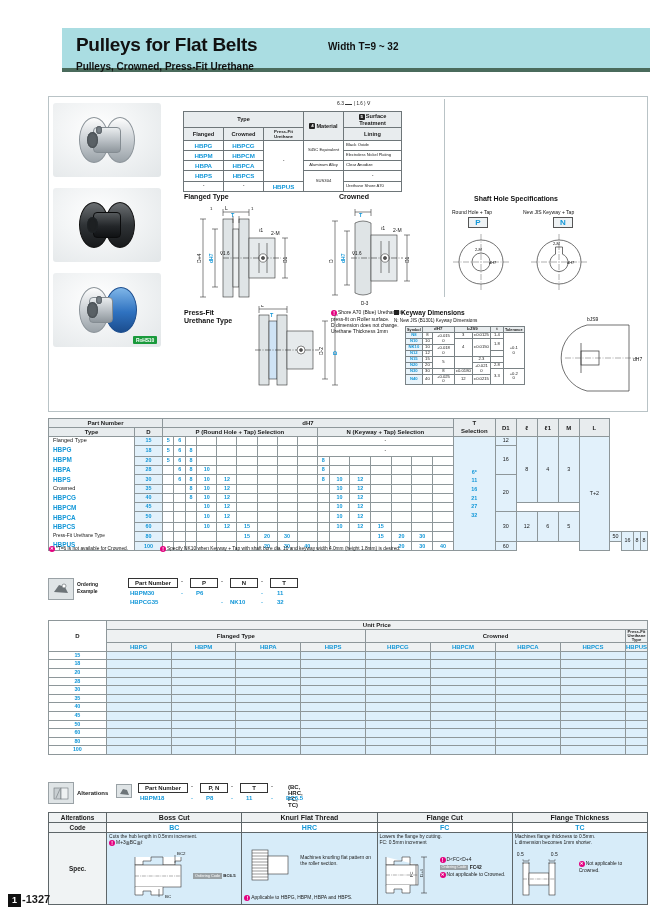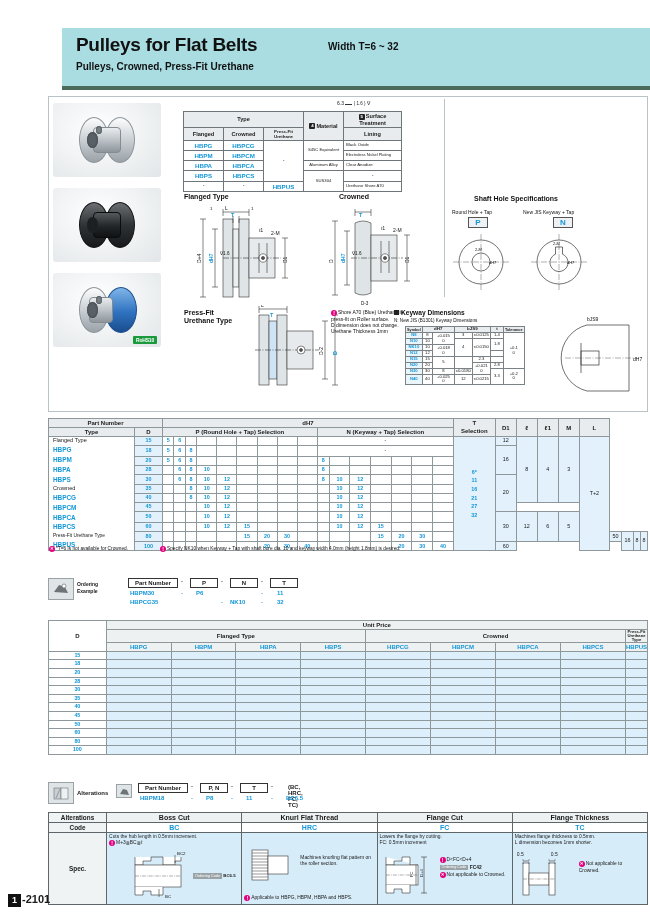--- a/index.html
+++ b/index.html
@@ -10,21 +10,21 @@
     font-family: "Liberation Sans", sans-serif;
     font-size: 6px;
     color: #1a1a1a;
     position: relative;
     overflow: hidden;
   }
   .page { position: relative; width: 650px; height: 918px; }
 
   
   .header {
-    position: absolute; left: 62px; top: 28px; width: 588px; height: 62px;
+    position: absolute; left: 62px; top: 28px; width: 588px; height: 44px;
     background: #aadde2;
     border-bottom: 4px solid #4a6b5c;
   }
   .hdr-title {
     position: absolute; left: 14px; top: 6px;
     font-size: 19px; font-weight: bold; letter-spacing: -0.3px; color:#111;
   }
   .hdr-width {
     position: absolute; left: 266px; top: 13px;
     font-size: 10px; font-weight: bold; color:#111;
@@ -211,21 +211,21 @@
     line-height:13px; text-align:center; font-size:9px; vertical-align:middle; margin-right:1px;
   }
 </style>
 </head>
 <body>
 
 <div class="page">
 
   <div class="header">
     <div class="hdr-title">Pulleys for Flat Belts</div>
-    <div class="hdr-width">Width T=6 ~ 32</div>
+    <div class="hdr-width">Width T=9 ~ 32</div>
     <div class="hdr-sub">Pulleys, Crowned, Press-Fit Urethane</div>
   </div>
 
   <div class="spec-panel">
 
     <div class="photo-col">
       <div class="photo">
         <div class="pulley">
           <div class="p-body">
             <div class="p-flange metal1" style="left:0"></div>
@@ -1196,16 +1196,16 @@
         </svg>
         <div style="position:absolute;left:66px;top:28px;width:62px">
           <span class="dot-ex">✕</span><span>Not applicable to Crowned.</span>
         </div>
       </td>
     </tr>
   </tbody>
     </table>
 
   <div class="pagenum">
-    <span class="sq">1</span><span>-2101</span>
+    <span class="sq">1</span><span>-1327</span>
   </div>
 
 </div>
 
 </body></html>

